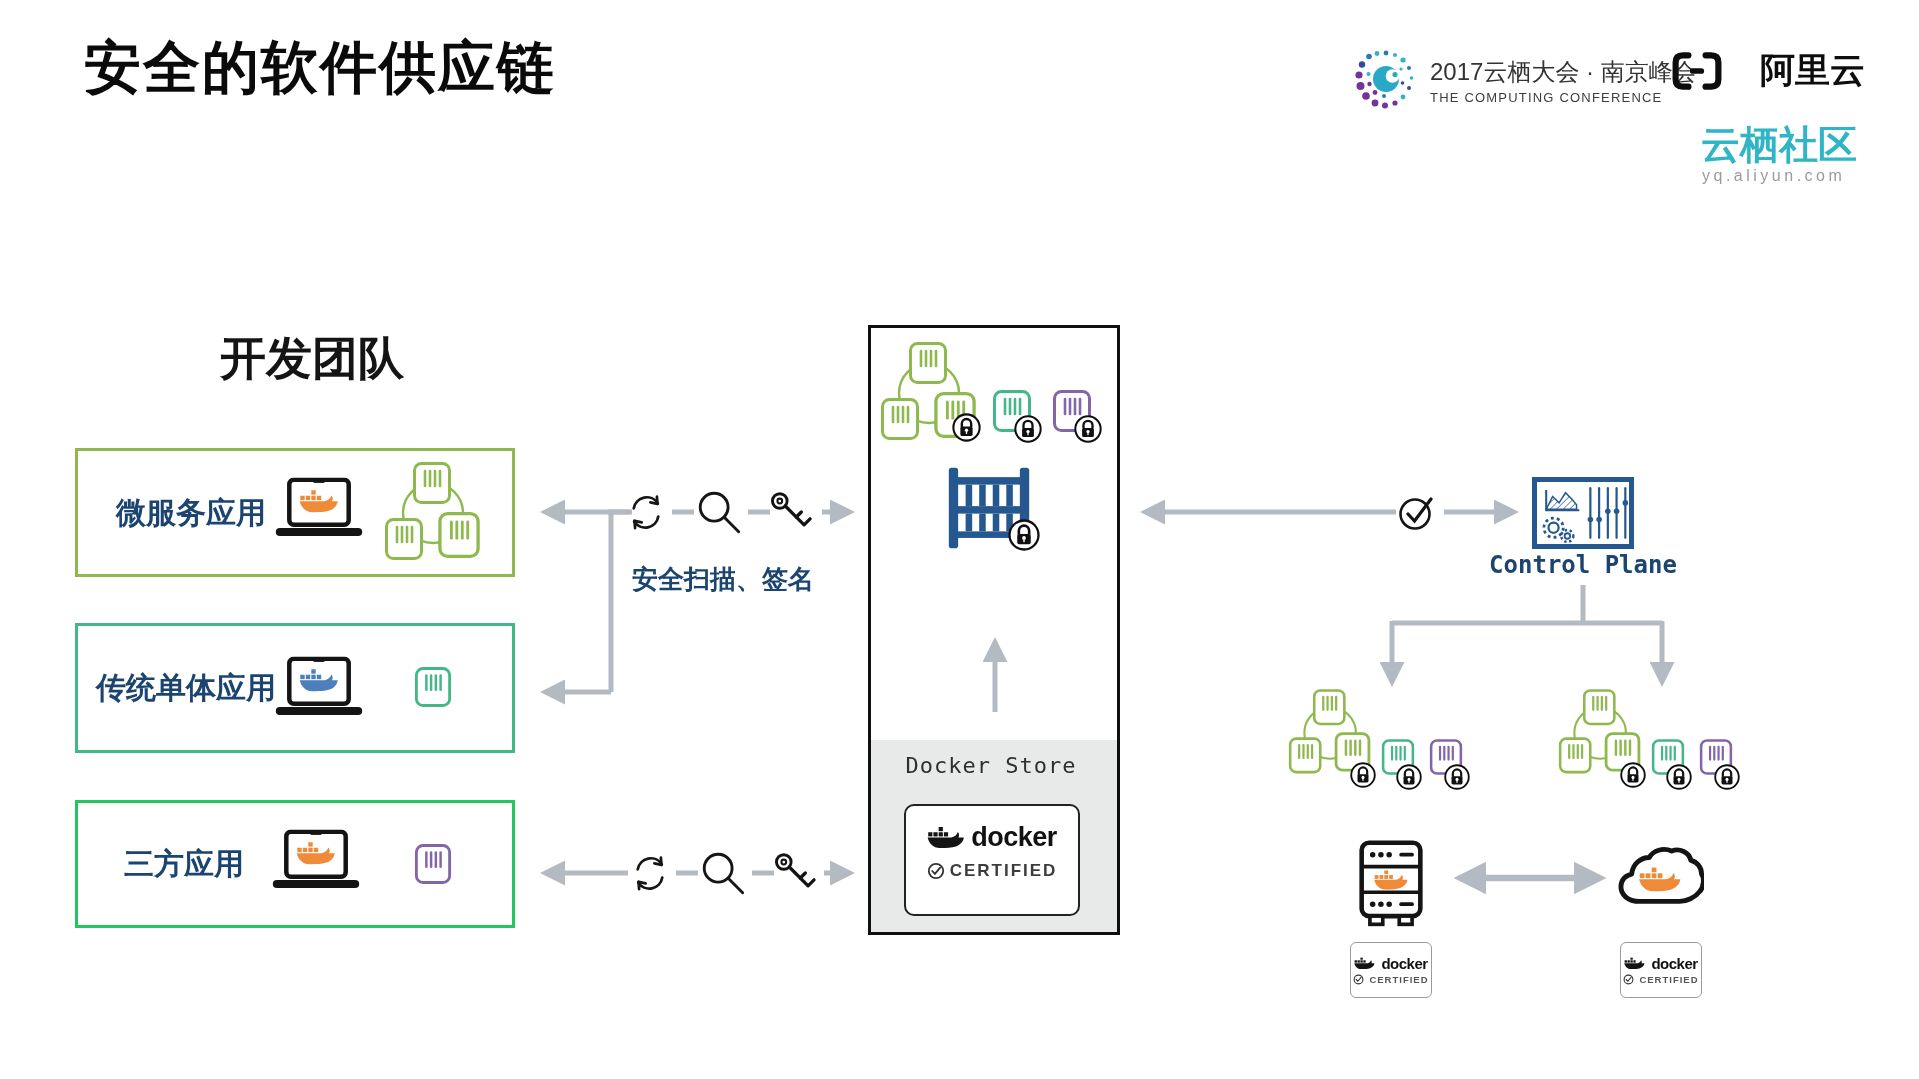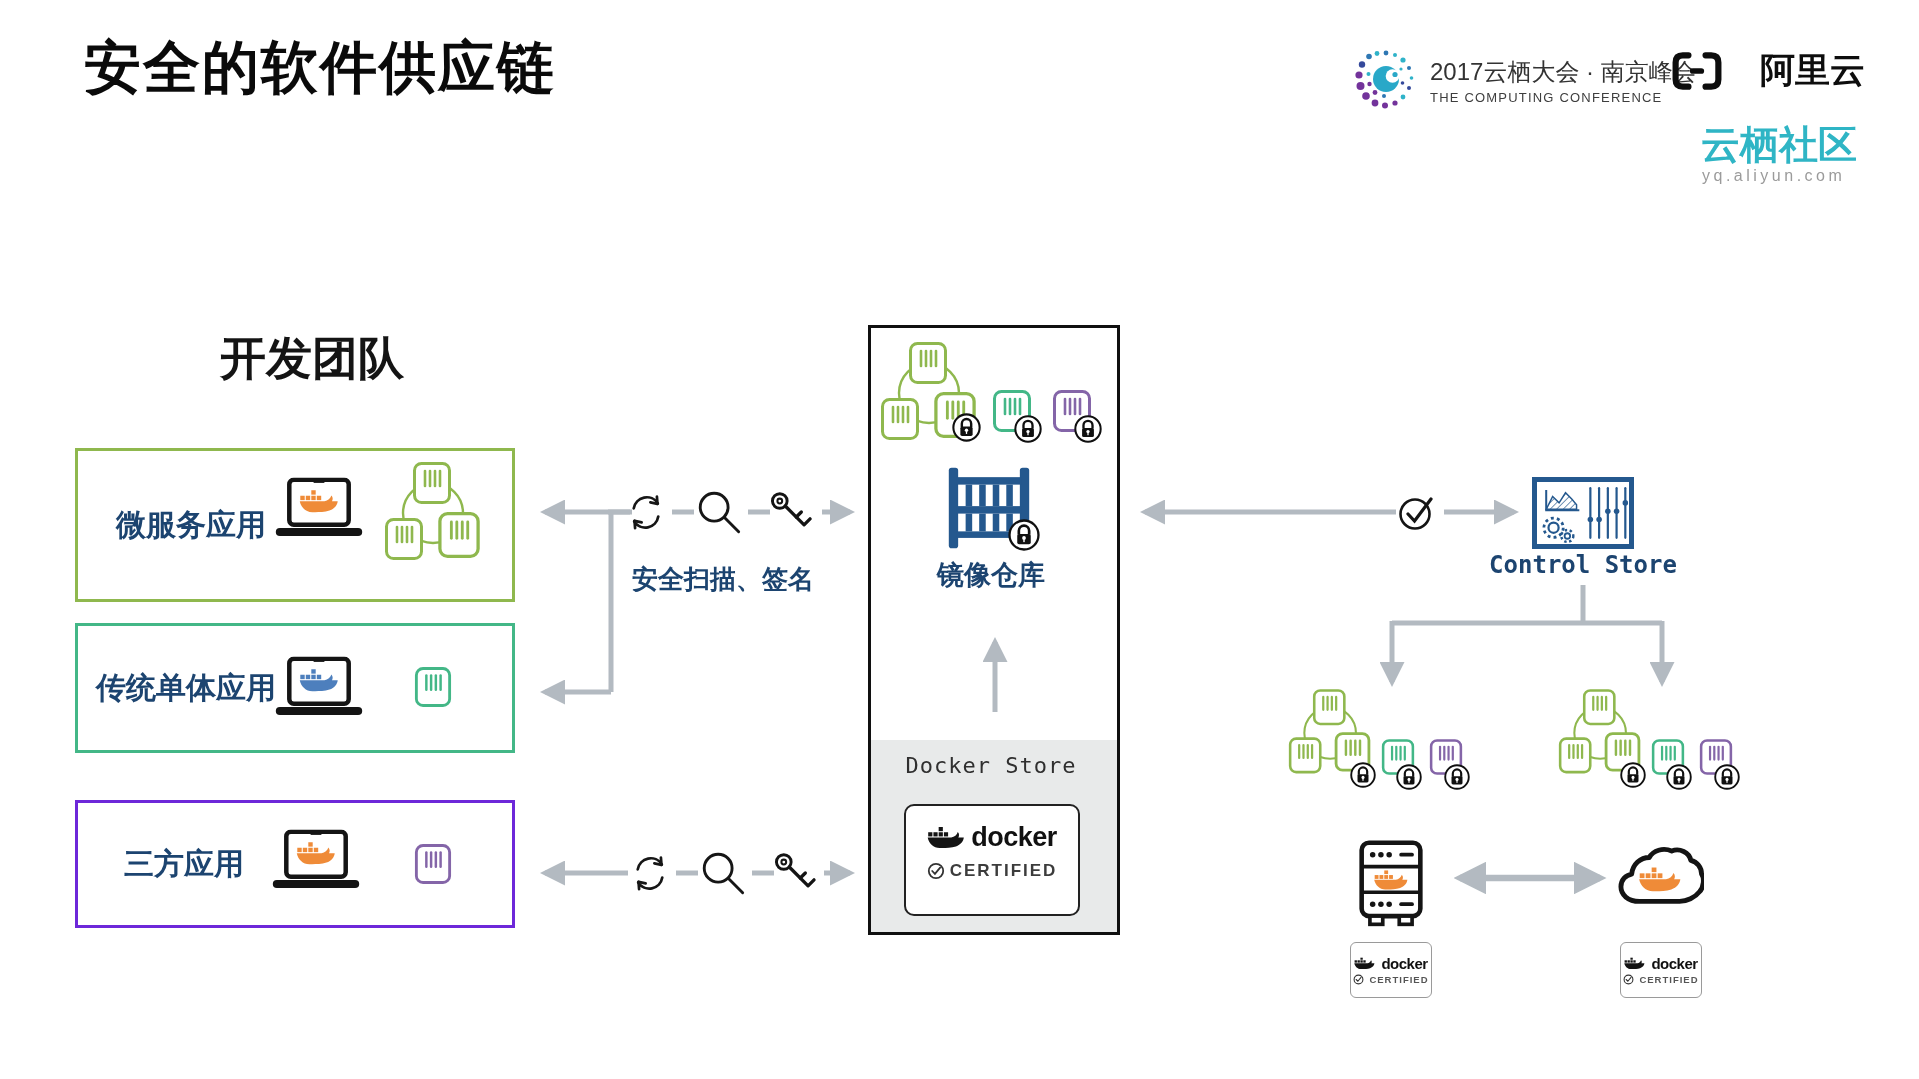--- a/index.html
+++ b/index.html
@@ -22,23 +22,23 @@
   .community-url{left:1702px;top:167px;font-size:16px;color:#9b9b9b;letter-spacing:3.5px;}
 
   .team-header{font-size:46px;font-weight:700;color:#141414;text-align:center;}
   .dev-header{left:172px;top:316px;width:280px;margin-top:12px;}
   .ops-header{left:1380px;top:316px;width:320px;}
 
   .app-box{width:440px;background:#fff;box-sizing:border-box;}
   .app-box .app-label{position:absolute;top:50%;transform:translateY(-50%);
       font-family:"Liberation Serif","DejaVu Serif",serif;
       font-size:30px;font-weight:700;color:#1c4470;}
-  .box-1{left:75px;top:448px;height:154px;border:3px solid #8fb84e;}
+  .box-1{left:75px;top:448px;height:129px;border:3px solid #8fb84e;}
   .box-2{left:75px;top:623px;height:130px;border:3px solid #43b787;}
-  .box-3{left:75px;top:800px;height:128px;border:3px solid #6d28d9;}
+  .box-3{left:75px;top:800px;height:128px;border:3px solid #22c55e;}
 
   .label-blue{color:#1c4470;font-family:"Liberation Serif","DejaVu Serif",serif;font-weight:700;}
   .scan-label{left:620px;top:562px;width:206px;text-align:center;font-size:26px;}
 
   .centerbox{left:868px;top:325px;width:252px;height:610px;border:3px solid #101010;background:#fff;box-sizing:border-box;}
   .store-strip{left:0;top:412px;width:246px;height:192px;background:#e8eaea;}
   .store-label{left:0;top:16px;width:246px;text-align:center;font-size:22px;color:#2f2f2f;letter-spacing:1px;}
   .registry-label{left:0;top:232px;width:246px;text-align:center;font-size:27px;}
 
   .cert-box{background:#fff;border:2px solid #222;border-radius:10px;display:flex;flex-direction:column;align-items:center;box-sizing:border-box;}
@@ -376,21 +376,20 @@
     <svg class="abs" style="left:206px;top:90px" width="28" height="28" viewBox="0 0 36 36">
         <use href="#sym-lock"></use>
       </svg>
 
     <svg class="abs" style="left:78px;top:140px" width="86" height="86" viewBox="0 0 92 92">
         <use href="#sym-shelf"></use>
       </svg>
     <svg class="abs" style="left:140px;top:194px" width="32" height="32" viewBox="0 0 36 36">
         <use href="#sym-lock"></use>
       </svg>
-    <div class="abs registry-label label-blue">镜像仓库</div>
 
     <div class="abs store-label t-mono" style="top:428px">Docker Store</div>
 
     <div class="abs cert-box cert-big" style="left:36px;top:479px">
       <div class="brandrow" style="margin-top:16px">
         <svg width="38" height="22" viewBox="0 0 72 42" class="whale-black">
             <use href="#sym-whale"></use>
           </svg>
         <span class="brand-word t-sans" style="font-size:27px">docker</span>
       </div>
@@ -405,21 +404,21 @@
 
   <svg class="abs" style="left:1396px;top:492px;z-index:3" width="42" height="40" viewBox="0 0 42 40">
       <use href="#sym-check"></use>
     </svg>
 
   <div class="abs cp-iconbox" style="z-index:3">
     <svg width="92" height="62" viewBox="0 0 100 66">
         <use href="#sym-cpicon"></use>
       </svg>
   </div>
-  <div class="abs cp-label t-mono" style="z-index:3">Control Store</div>
+  <div class="abs cp-label t-mono" style="z-index:3">Control Plane</div>
 
   <div class="abs" style="left:1288px;top:688px;width:186px;height:106px;z-index:3">
     <svg class="abs c-olive" style="left:0;top:0" width="86" height="90" viewBox="0 0 100 104">
         <use href="#sym-cluster"></use>
       </svg>
     <svg class="abs" style="left:62px;top:74px" width="26" height="26" viewBox="0 0 36 36">
         <use href="#sym-lock"></use>
       </svg>
     <svg class="abs c-emerald" style="left:93px;top:50px" width="34" height="38" viewBox="0 0 40 44">
         <use href="#sym-container"></use>

